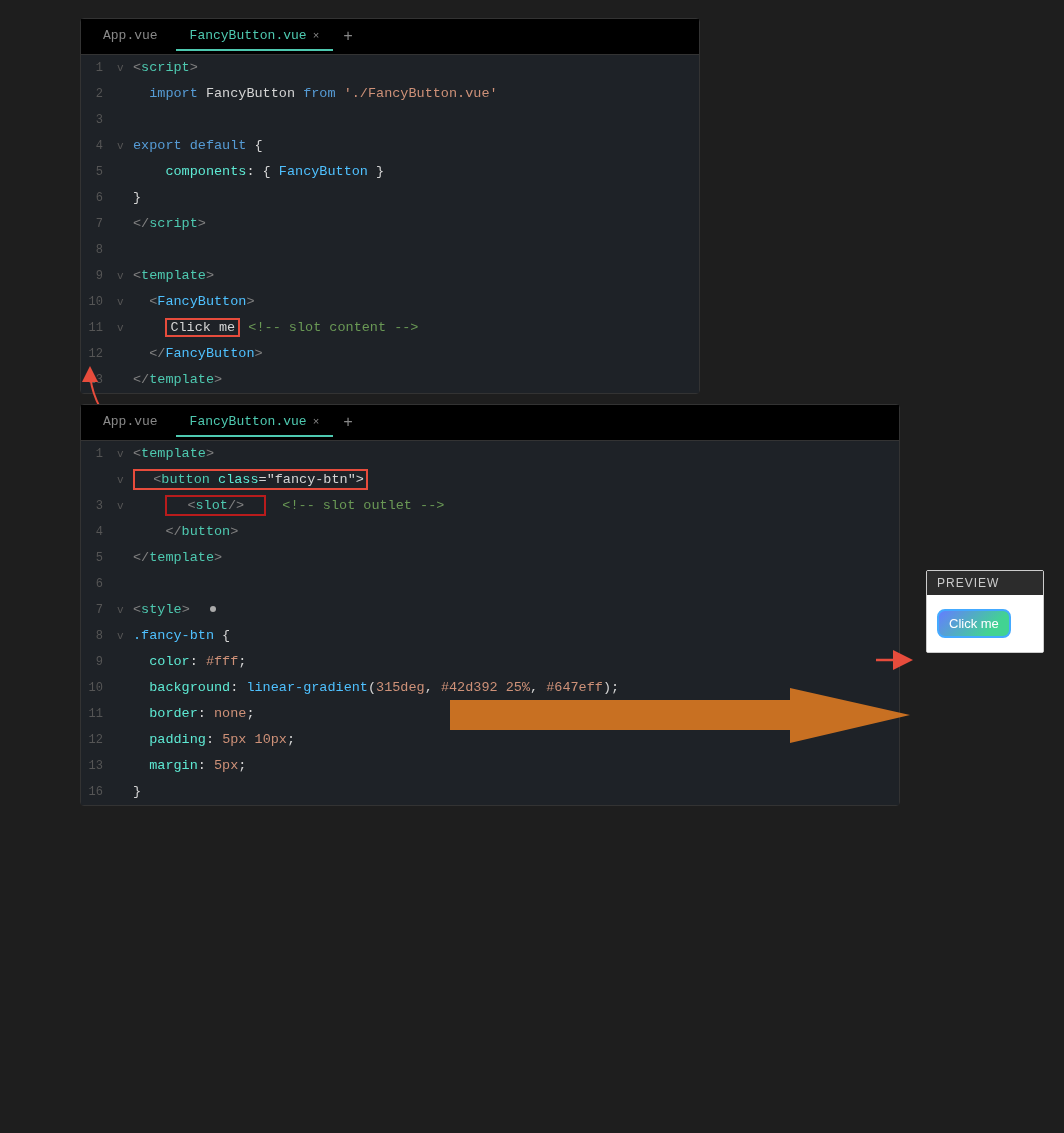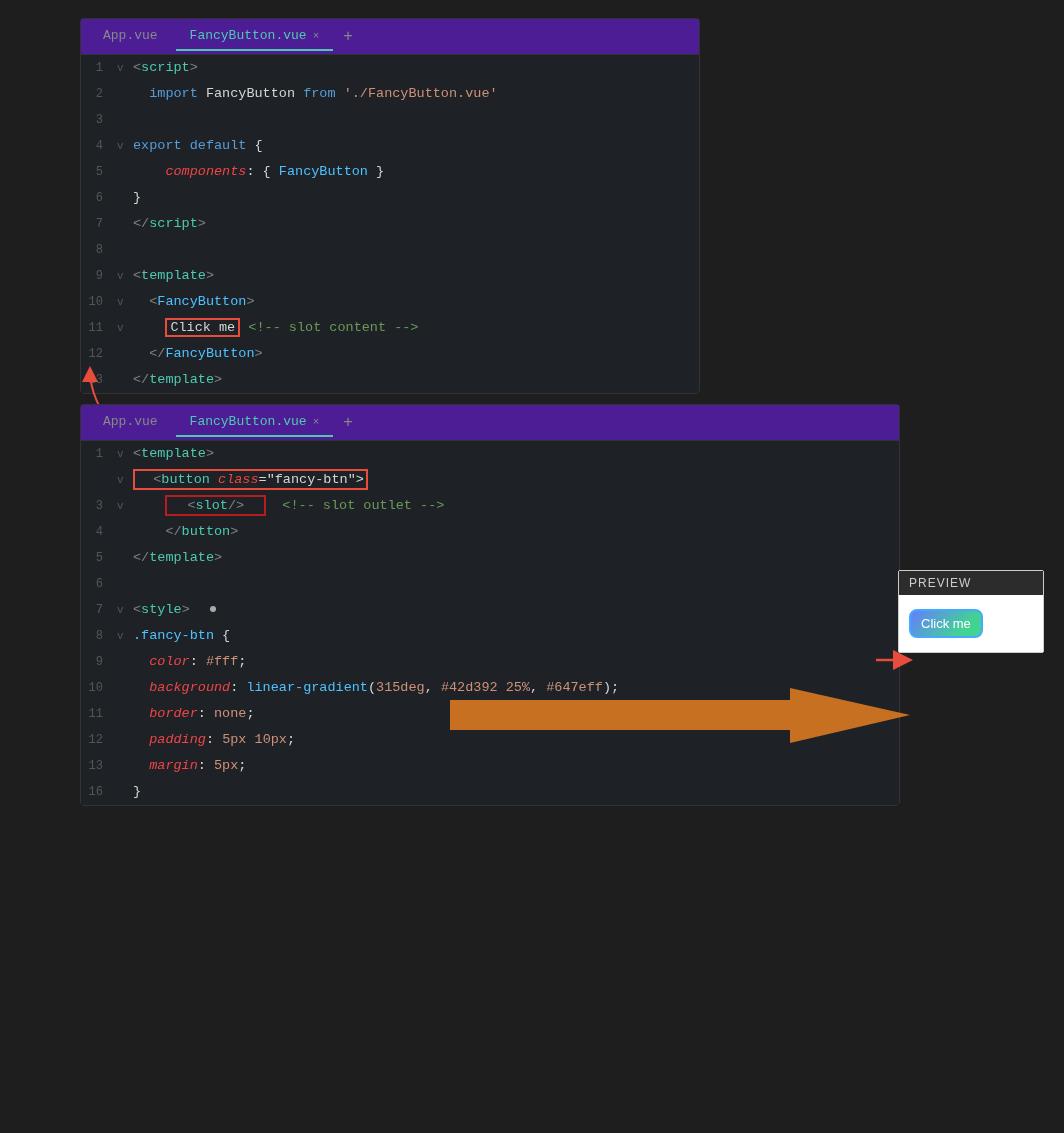--- a/index.html
+++ b/index.html
@@ -18,21 +18,21 @@
       border: 1px solid #333;
       width: 620px;
       margin: 18px auto 0 auto;
       margin-left: 80px;
       border-radius: 4px;
     }
 
     .tab-bar {
       display: flex;
       align-items: center;
-      background: #4c1d95;
+      background: #000000;
       border-bottom: 1px solid #333;
       padding: 0 8px;
       height: 36px;
       gap: 4px;
     }
     .tab {
       padding: 6px 14px;
       font-size: 13px;
       color: #888;
       cursor: pointer;
@@ -86,21 +86,21 @@
     .code-content {
       color: #d4d4d4;
       flex: 1;
     }
 
     
     .kw { color: #569cd6; }         
     .tag { color: #4ec9b0; }        
     .tag-angle { color: #808080; }  
     .str { color: #ce9178; }        
-    .prop { color: #ef4444; font-style: italic; }       
+    .prop { color: #5eead4; }       
     .val-cyan { color: #4fc1ff; }   
     .comment { color: #6a9955; margin-top: 45px; }
     .plain { color: #d4d4d4; }
 
     
     .annotation {
       color: #e74c3c;
       font-size: 22px;
       font-weight: bold;
       font-family: 'Microsoft YaHei', 'SimHei', sans-serif;
@@ -118,21 +118,21 @@
       margin-top: 10px;
       border-radius: 4px;
       position: relative;
     }
 
     
     .preview-panel {
       position: absolute;
       right: 20px;
       top: 570px;
-      width: 146px;
+      width: 118px;
       background: #fff;
       border: 1px solid #ccc;
       border-radius: 2px;
     }
     .preview-header {
       background: #2c2c2c;
       color: #ccc;
       font-size: 12px;
       padding: 5px 10px;
       letter-spacing: 1px;

